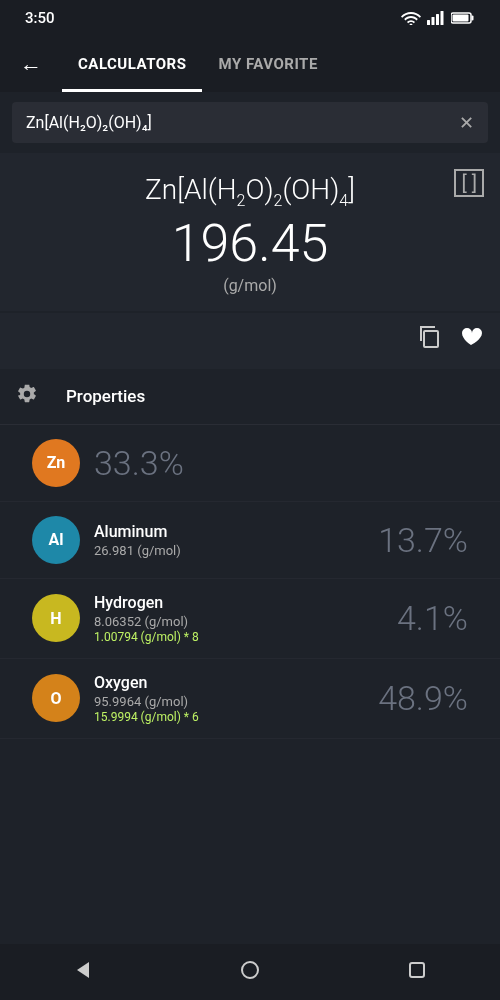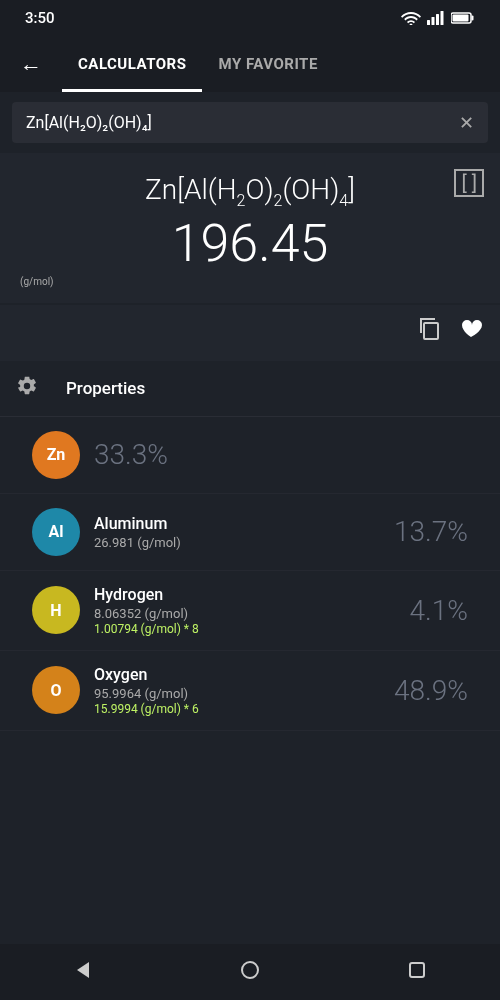--- a/index.html
+++ b/index.html
@@ -141,21 +141,22 @@
 
     .molar-mass {
       text-align: center;
       font-size: 52px;
       font-weight: 300;
       color: #fff;
       line-height: 1;
     }
 
     .unit {
-      font-size: 10px;
+      text-align: center;
+      font-size: 16px;
       color: #aaa;
       margin-top: 6px;
     }
 
     
     .action-row {
       display: flex;
       justify-content: flex-end;
       gap: 16px;
       padding: 10px 16px 14px;
@@ -232,21 +233,21 @@
       margin-top: 2px;
     }
 
     .element-detail {
       font-size: 12px;
       color: #bef264;
       margin-top: 1px;
     }
 
     .element-percent {
-      font-size: 28px;
+      font-size: 34px;
       font-weight: 300;
       color: #6b7280;
     }
 
     
     .bottom-nav {
       position: absolute;
       bottom: 0;
       left: 0;
       right: 0;

